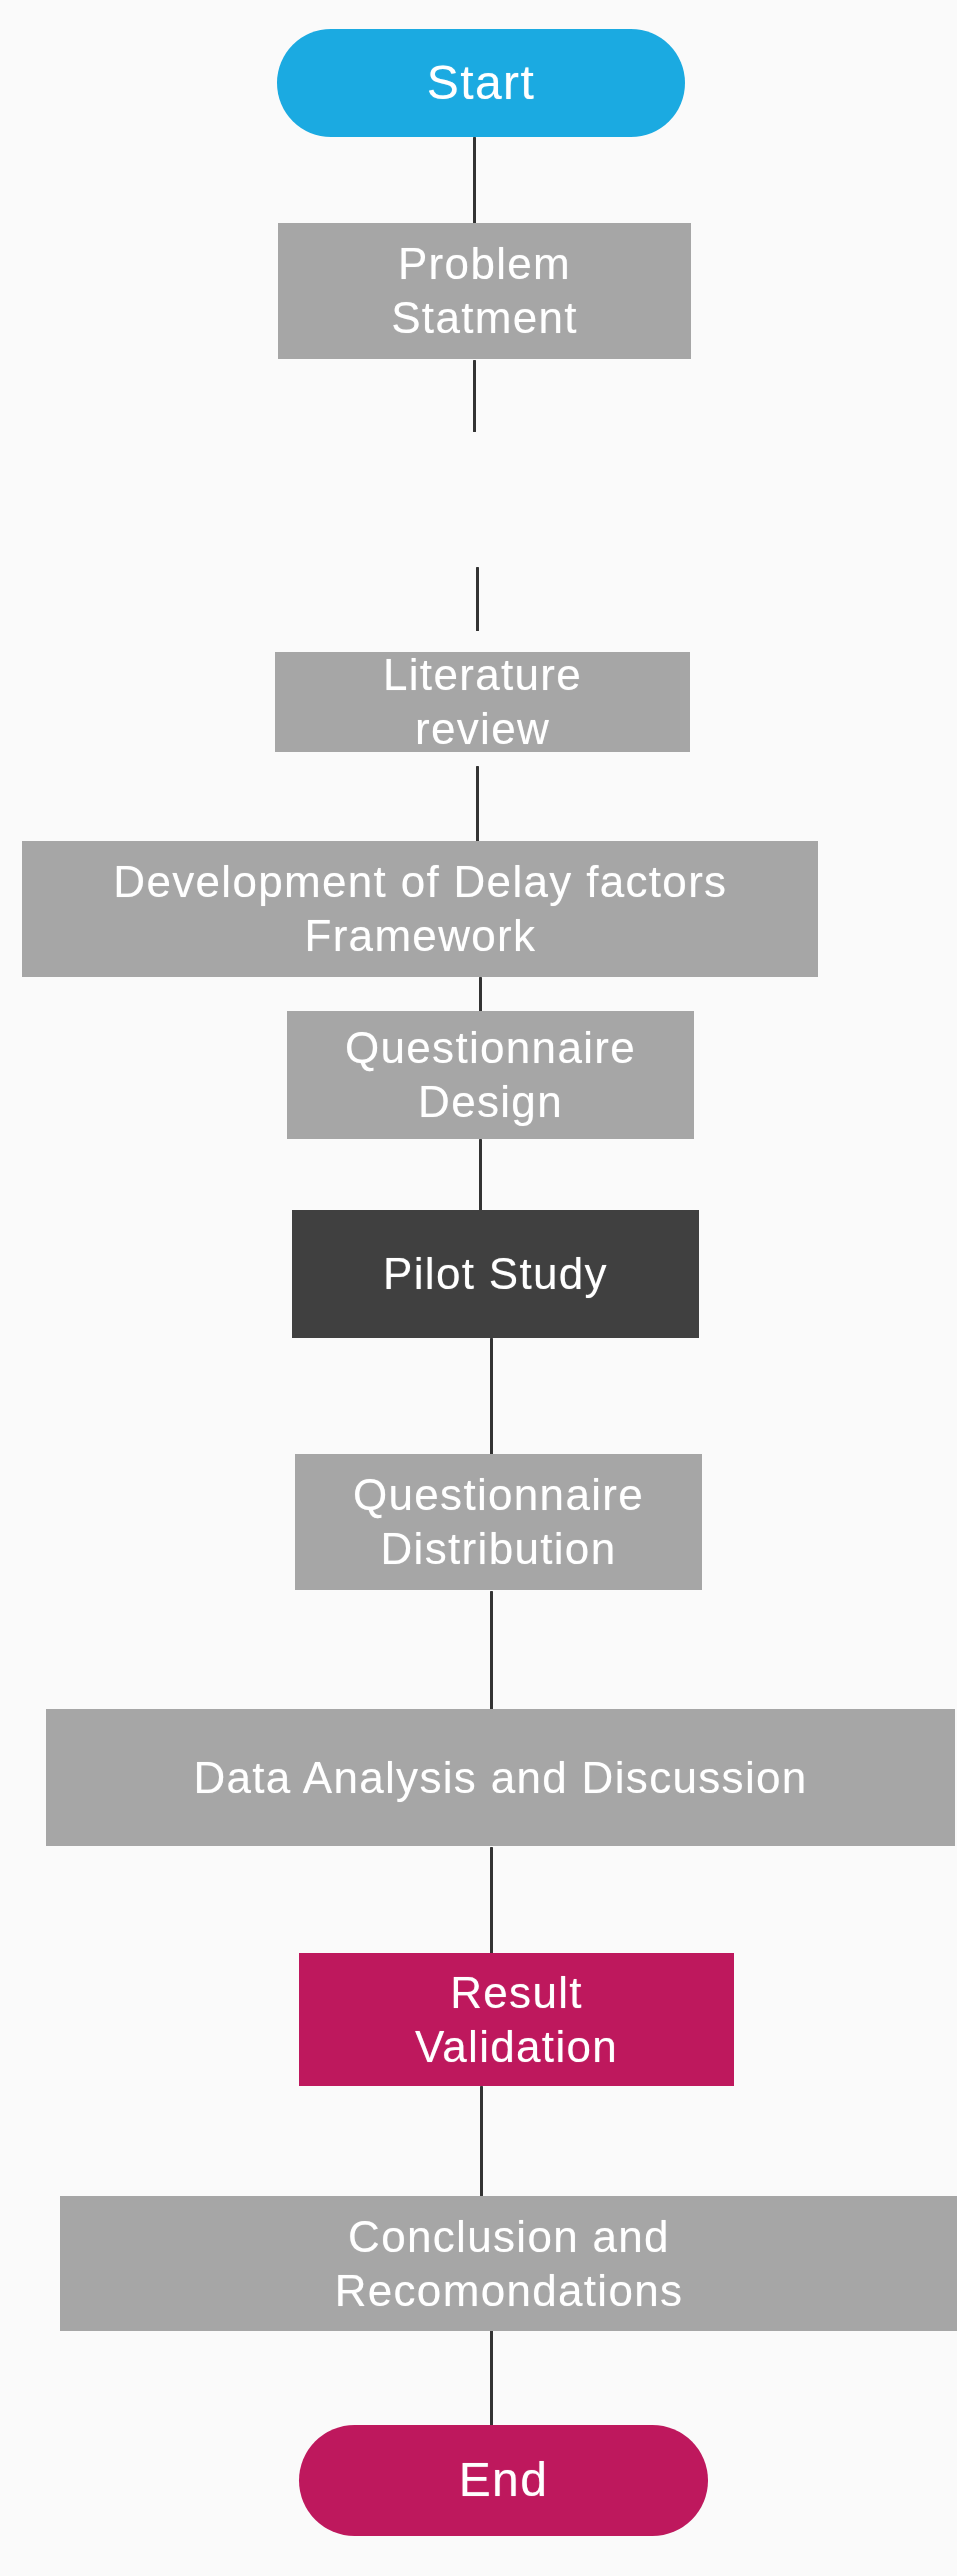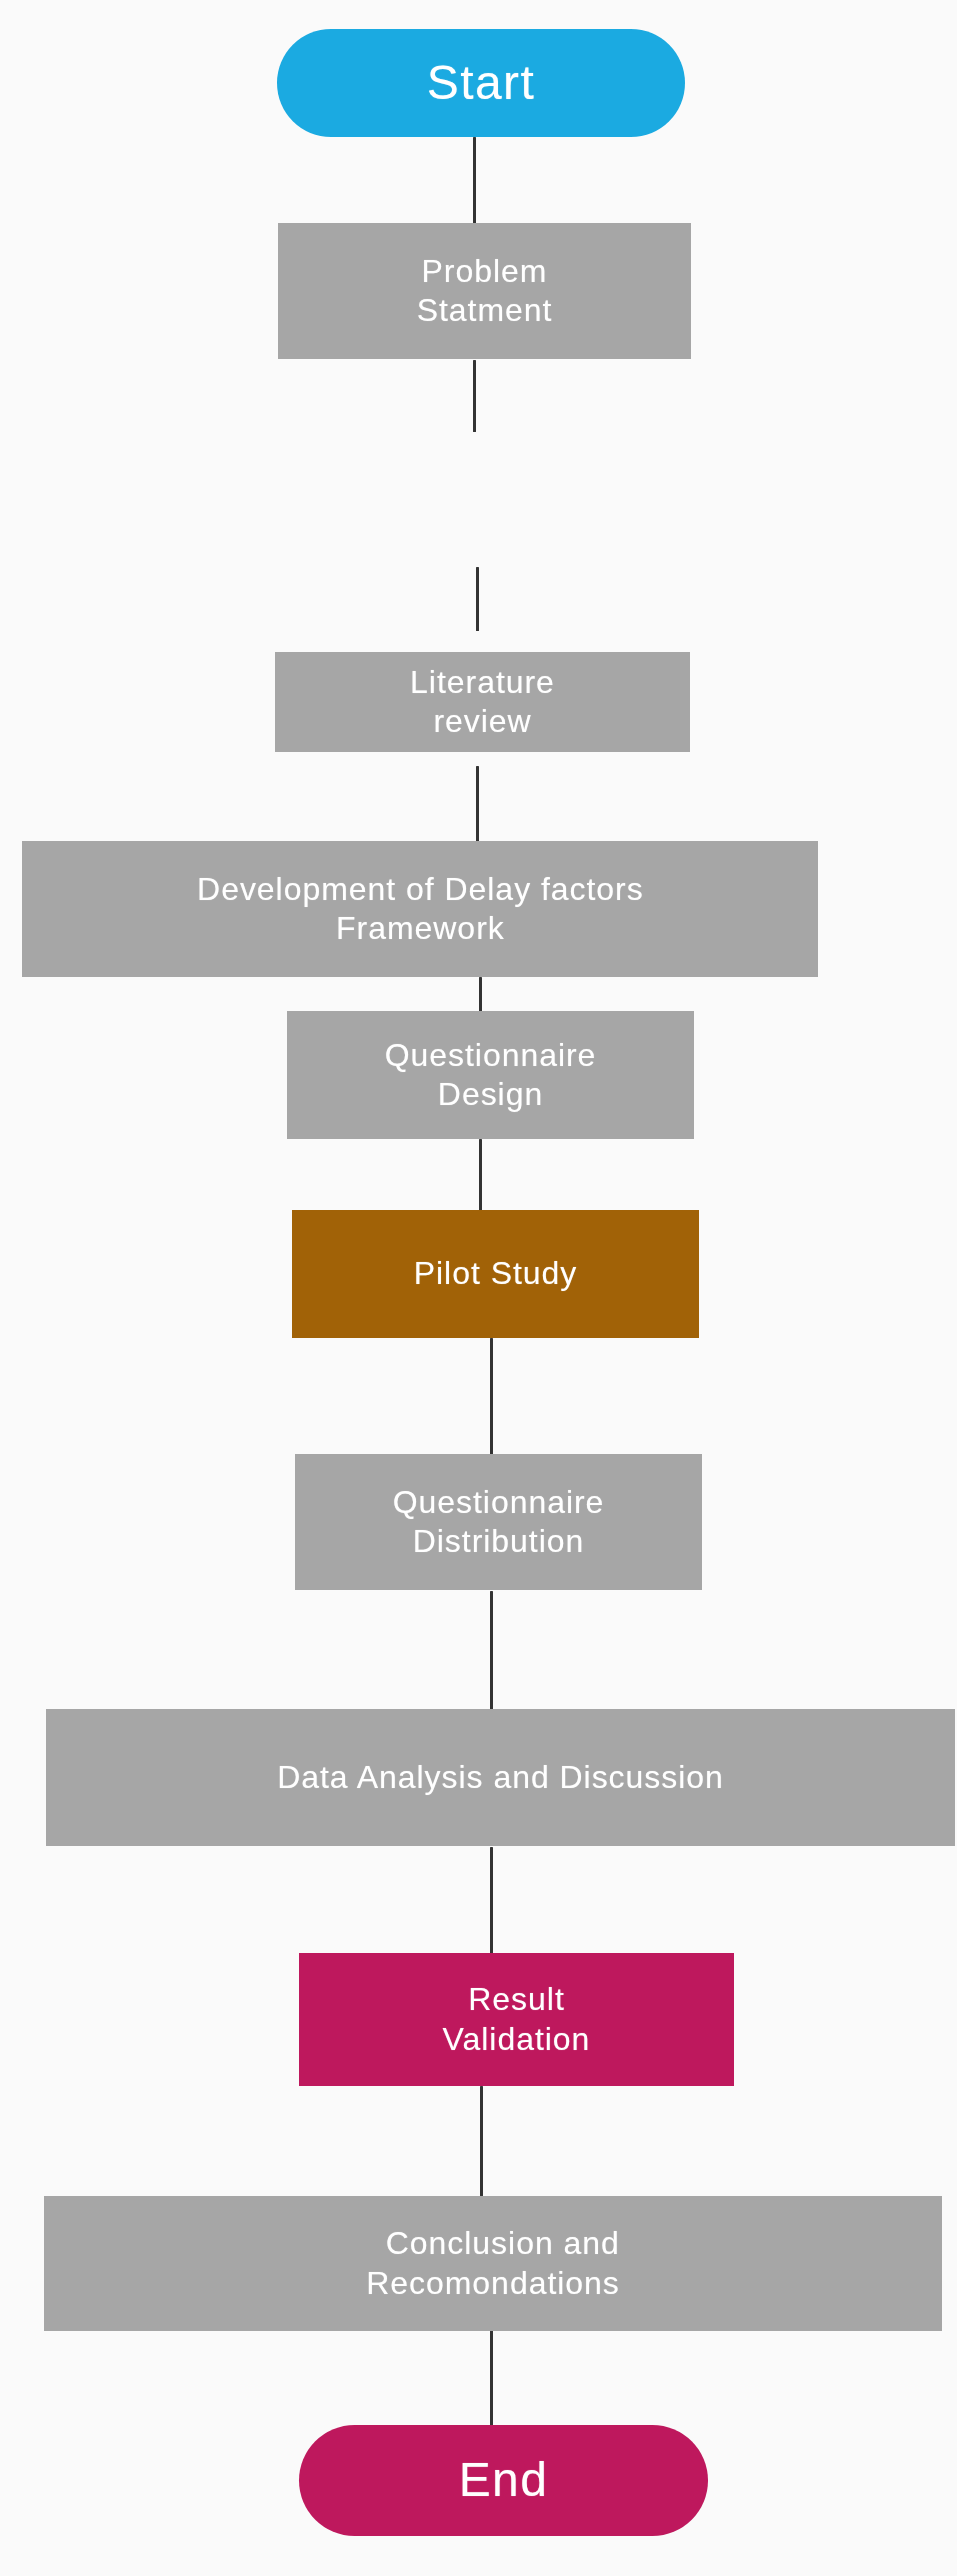--- a/index.html
+++ b/index.html
@@ -23,21 +23,21 @@
     box-sizing: border-box;
   }
   .node .label {
     white-space: pre-line;
     line-height: 1.22;
     letter-spacing: 0.03em;
     
     text-shadow: 0 0 1.1px rgba(255,255,255,0.45);
   }
   .process .label {
-    font-size: 32px;
+    font-size: 44px;
   }
   .terminator {
     border-radius: 560px;
   }
   .terminator .label {
     font-size: 48px;
   }
   .connector {
     position: absolute;
     width: 3.4px;
@@ -71,35 +71,35 @@
 review</span>
     </div>
     <div class="node process" style="left: 22.4px; top: 841px; width: 796px; height: 136px; background: rgb(166, 166, 166); color: rgb(255, 255, 255);">
       <span class="label">Development of Delay factors
 Framework</span>
     </div>
     <div class="node process" style="left: 287px; top: 1011px; width: 407px; height: 128px; background: rgb(166, 166, 166); color: rgb(255, 255, 255);">
       <span class="label">Questionnaire
 Design</span>
     </div>
-    <div class="node process" style="left: 292px; top: 1210px; width: 407px; height: 128px; background: #a16207; color: rgb(255, 255, 255);">
+    <div class="node process" style="left: 292px; top: 1210px; width: 407px; height: 128px; background: #404040; color: rgb(255, 255, 255);">
       <span class="label">Pilot Study</span>
     </div>
     <div class="node process" style="left: 295px; top: 1454px; width: 407px; height: 136px; background: rgb(166, 166, 166); color: rgb(255, 255, 255);">
       <span class="label">Questionnaire
 Distribution</span>
     </div>
     <div class="node process" style="left: 46px; top: 1709px; width: 909px; height: 137px; background: rgb(166, 166, 166); color: rgb(255, 255, 255);">
       <span class="label">Data Analysis and Discussion</span>
     </div>
     <div class="node process" style="left: 299px; top: 1953px; width: 435px; height: 133px; background: #be185d; color: rgb(255, 255, 255);">
       <span class="label">Result
 Validation</span>
     </div>
-    <div class="node process" style="left: 44px; top: 2196px; width: 898px; height: 135px; background: rgb(166, 166, 166); color: rgb(255, 255, 255); text-align: right;">
+    <div class="node process" style="left: 60px; top: 2196px; width: 898px; height: 135px; background: rgb(166, 166, 166); color: rgb(255, 255, 255);">
       <span class="label">Conclusion and
 Recomondations</span>
     </div>
     <div class="node terminator" style="left: 299px; top: 2425px; width: 409px; height: 111px; background: #be185d; color: rgb(255, 255, 255);">
       <span class="label">End</span>
     </div>
   </div>
 
 
 </body></html>

